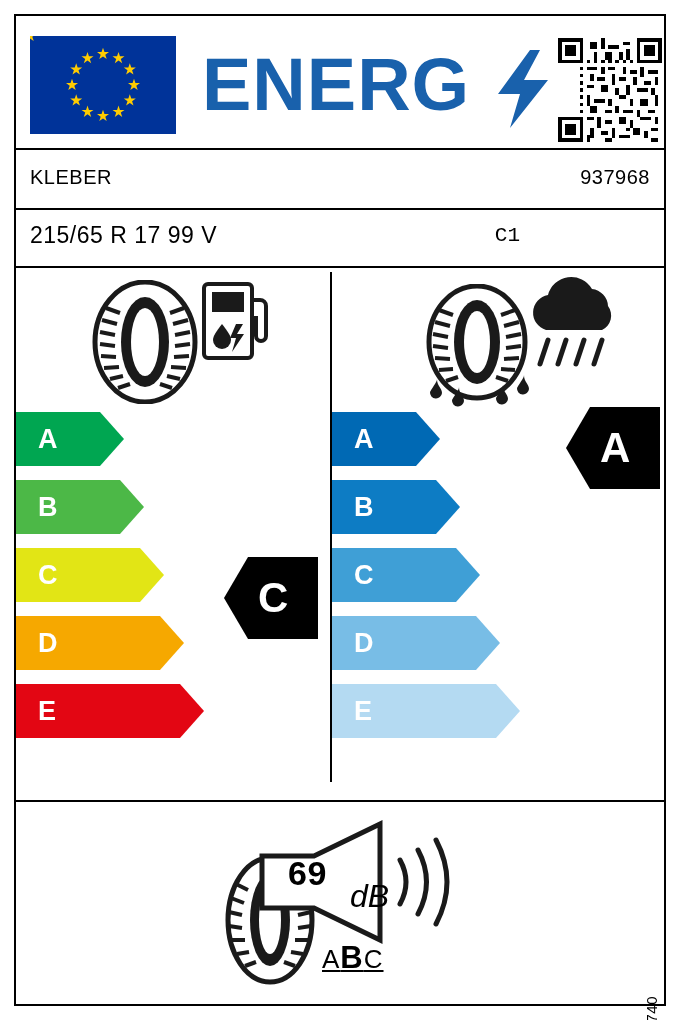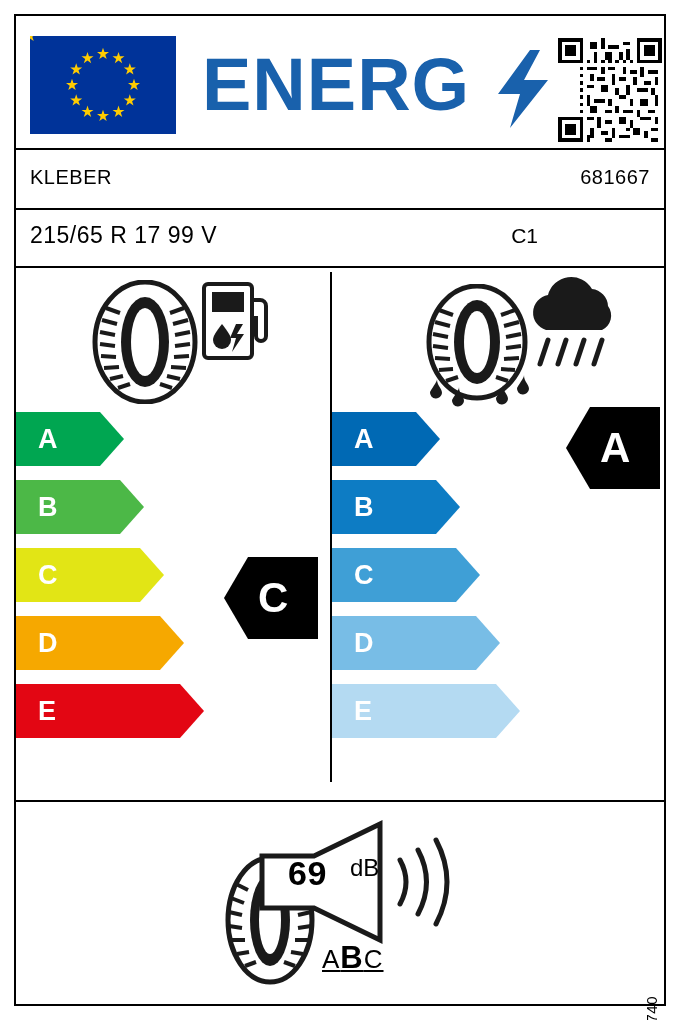--- a/index.html
+++ b/index.html
@@ -115,23 +115,24 @@
   }
   .tyre-size {
     position: absolute;
     left: 14px;
     top: 12px;
     font-size: 23px;
     letter-spacing: 0.5px;
   }
   .tyre-class {
     position: absolute;
-    right: 14px;
+    right: 32px;
     top: 14px;
     font-size: 21px;
+    font-family: Liberation Mono, monospace;
   }
 
   
   .divider-v {
     position: absolute;
     left: 330px;
     top: 272px;
     width: 2px;
     height: 510px;
     background: #000;
@@ -221,22 +222,23 @@
     position: absolute;
     left: 272px;
     top: 52px;
     font-size: 34px;
     font-weight: bold;
     letter-spacing: 0.5px;
   }
   .noise-db-unit {
     position: absolute;
     left: 334px;
-    top: 52px;
-    font-size: 24px;
+    top: 76px;
+    font-size: 32px;
+    font-style: italic;
   }
   .noise-classes {
     position: absolute;
     left: 306px;
     top: 138px;
     font-size: 26px;
     letter-spacing: 1px;
     text-decoration: underline;
   }
   .noise-classes b { font-size: 31px; }
@@ -384,21 +386,21 @@
         <rect x="19" y="25" width="1" height="1"></rect>
           <rect x="26" y="28" width="2" height="1"></rect>
       </g>
     </svg>
   </div>
 
   <div class="rule" style="top:148px;"></div>
 
   <div class="brand-row">
     <div class="brand-name">KLEBER</div>
-    <div class="brand-code">681667</div>
+    <div class="brand-code">937968</div>
   </div>
   <div class="rule" style="top:208px;"></div>
 
   <div class="size-row">
     <div class="tyre-size">215/65 R 17 99 V</div>
     <div class="tyre-class">C1</div>
   </div>
   <div class="rule" style="top:266px;"></div>
 
   <div class="divider-v"></div>

